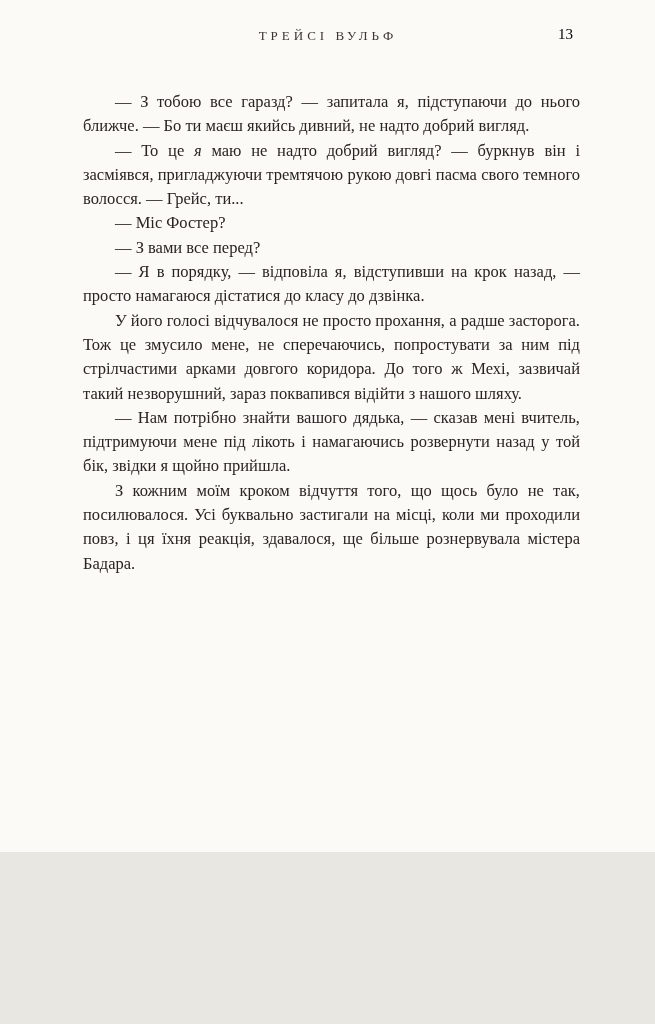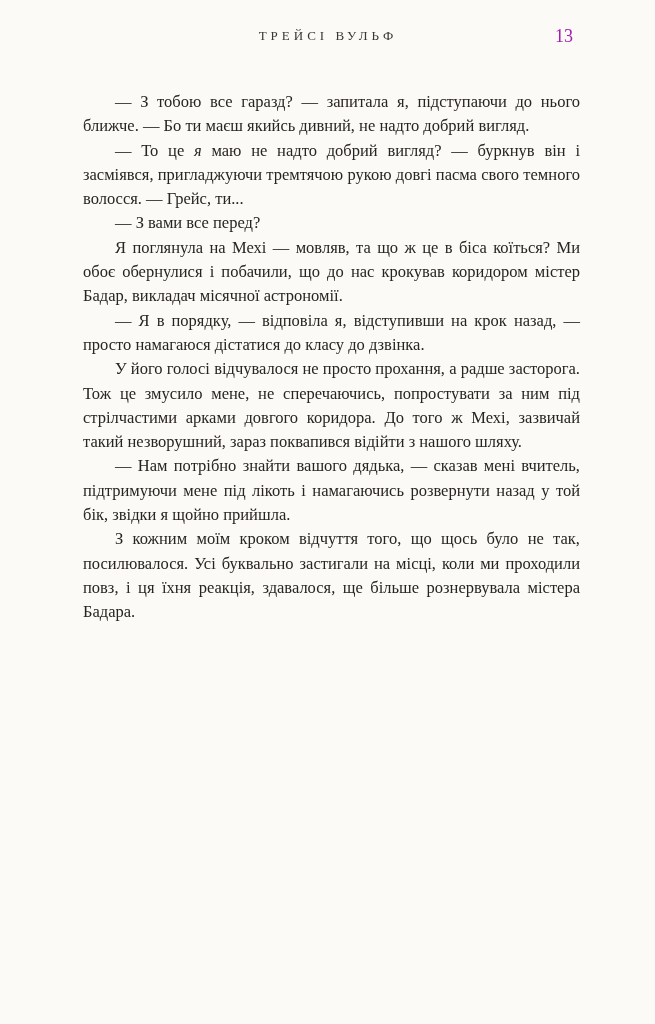--- a/index.html
+++ b/index.html
@@ -3,21 +3,21 @@
 <meta charset="utf-8">
 <style>
   html, body {
     margin: 0;
     padding: 0;
     background: #e9e7e2;
   }
   .book-page {
     position: relative;
     width: 655px;
-    height: 1024px;
+    height: 852px;
     margin: 0 auto;
     background: #fbfaf7;
     color: #262321;
     font-family: "Liberation Serif", "DejaVu Serif", serif;
     overflow: hidden;
     box-sizing: border-box;
   }
   .running-header {
     position: absolute;
     top: 28px;
@@ -33,22 +33,22 @@
     font-size: 13px;
     letter-spacing: 4px;
     color: #3a3633;
     font-variant: normal;
     text-transform: uppercase;
   }
   .page-number {
     position: absolute;
     right: 0;
     top: -2px;
-    font-size: 18px;
-    color: #a21caf;
+    font-size: 15px;
+    color: #000000;
     text-align: right;
   }
   .page-body {
     position: absolute;
     top: 90px;
     left: 83px;
     right: 75px;
     font-size: 16.5px;
     line-height: 24.3px;
     text-align: justify;
@@ -69,20 +69,20 @@
 
 <div class="book-page">
   <div class="running-header">
     <div class="running-title">ТРЕЙСІ ВУЛЬФ</div>
     <div class="page-number">13</div>
   </div>
 
   <div class="page-body">
       <p><span>— З тобою все гаразд? — запитала я, підступаючи до нього ближче. — Бо ти маєш якийсь дивний, не надто добрий вигляд.</span></p>
       <p><span>— То це </span><em>я</em><span> маю не надто добрий вигляд? — буркнув він і засміявся, пригладжуючи тремтячою рукою довгі пасма свого темного волосся. — Грейс, ти...</span></p>
+      <p><span>— Міс Фостер?</span></p>
       <p><span>— З вами все перед?</span></p>
-      <p><span>Я поглянула на Мехі — мовляв, та що ж це в біса коїться? Ми обоє обернулися і побачили, що до нас крокував коридором містер Бадар, викладач місячної астрономії.</span></p>
       <p><span>— Я в порядку, — відповіла я, відступивши на крок назад, — просто намагаюся дістатися до класу до дзвінка.</span></p>
       <p><span>У його голосі відчувалося не просто прохання, а радше засторога. Тож це змусило мене, не сперечаючись, попростувати за ним під стрілчастими арками довгого коридора. До того ж Мехі, зазвичай такий незворушний, зараз поквапився відійти з нашого шляху.</span></p>
       <p><span>— Нам потрібно знайти вашого дядька, — сказав мені вчитель, підтримуючи мене під лікоть і намагаючись розвернути назад у той бік, звідки я щойно прийшла.</span></p>
       <p><span>З кожним моїм кроком відчуття того, що щось було не так, посилювалося. Усі буквально застигали на місці, коли ми проходили повз, і ця їхня реакція, здавалося, ще більше рознервувала містера Бадара.</span></p>
     </div>
 </div>
 
 </body></html>

